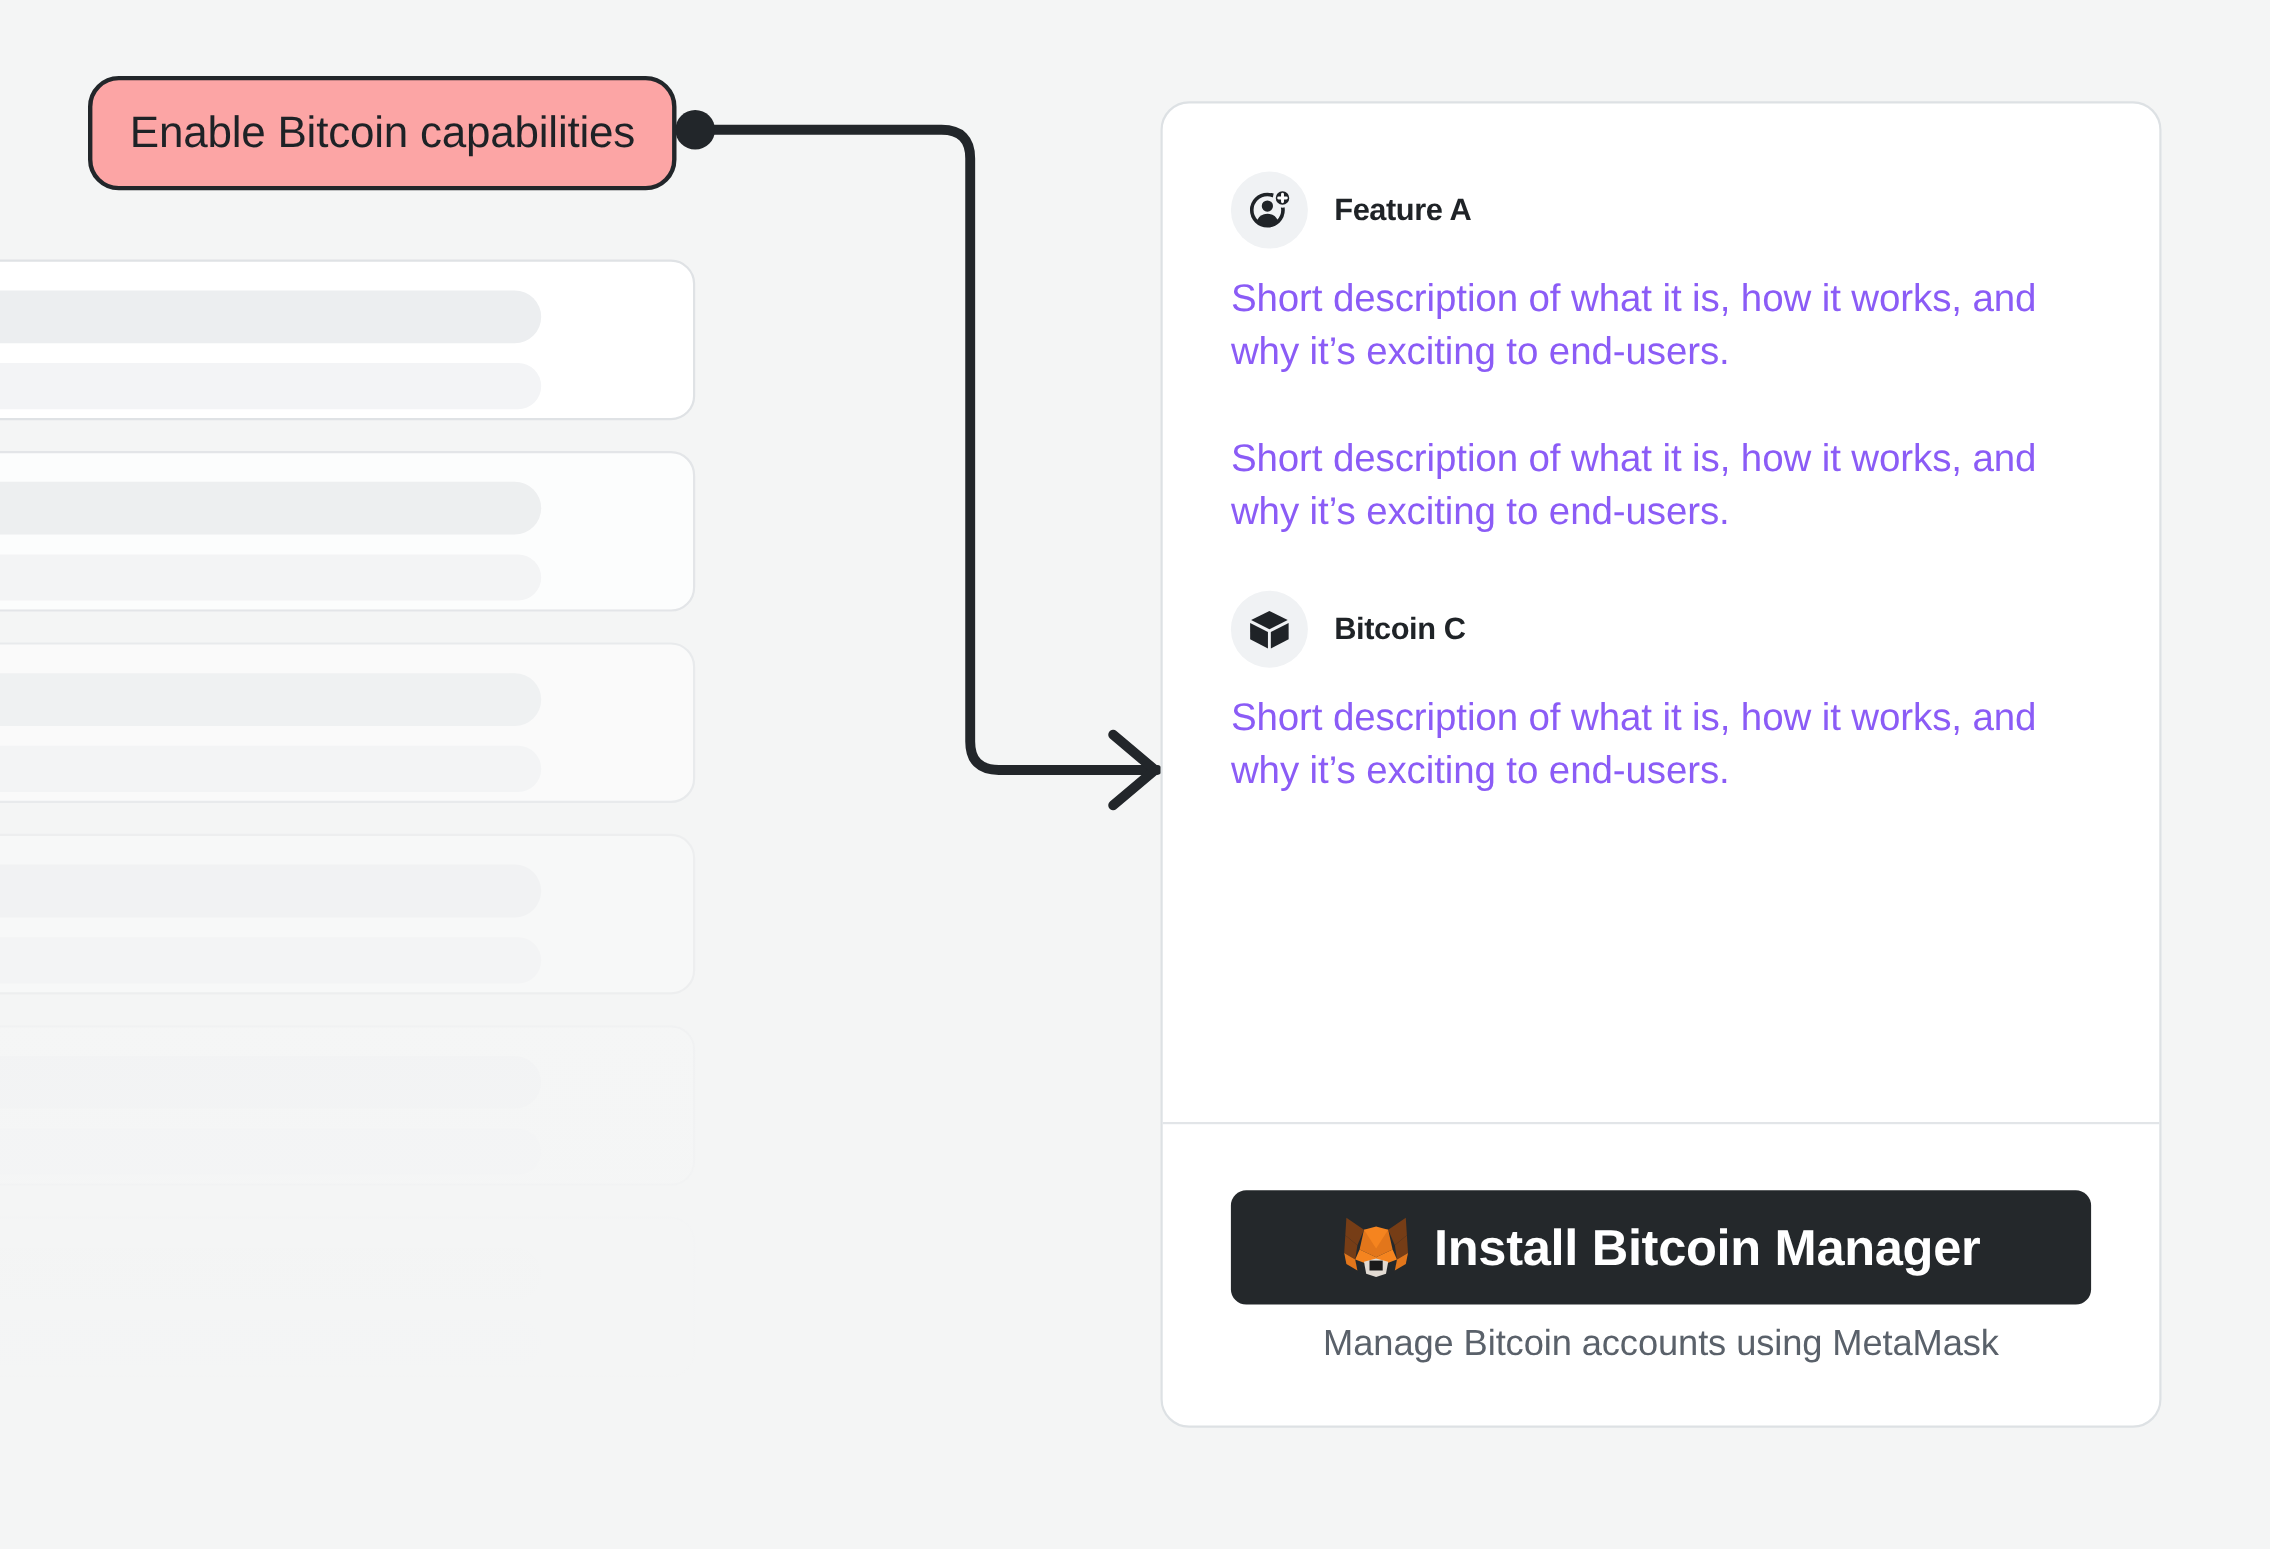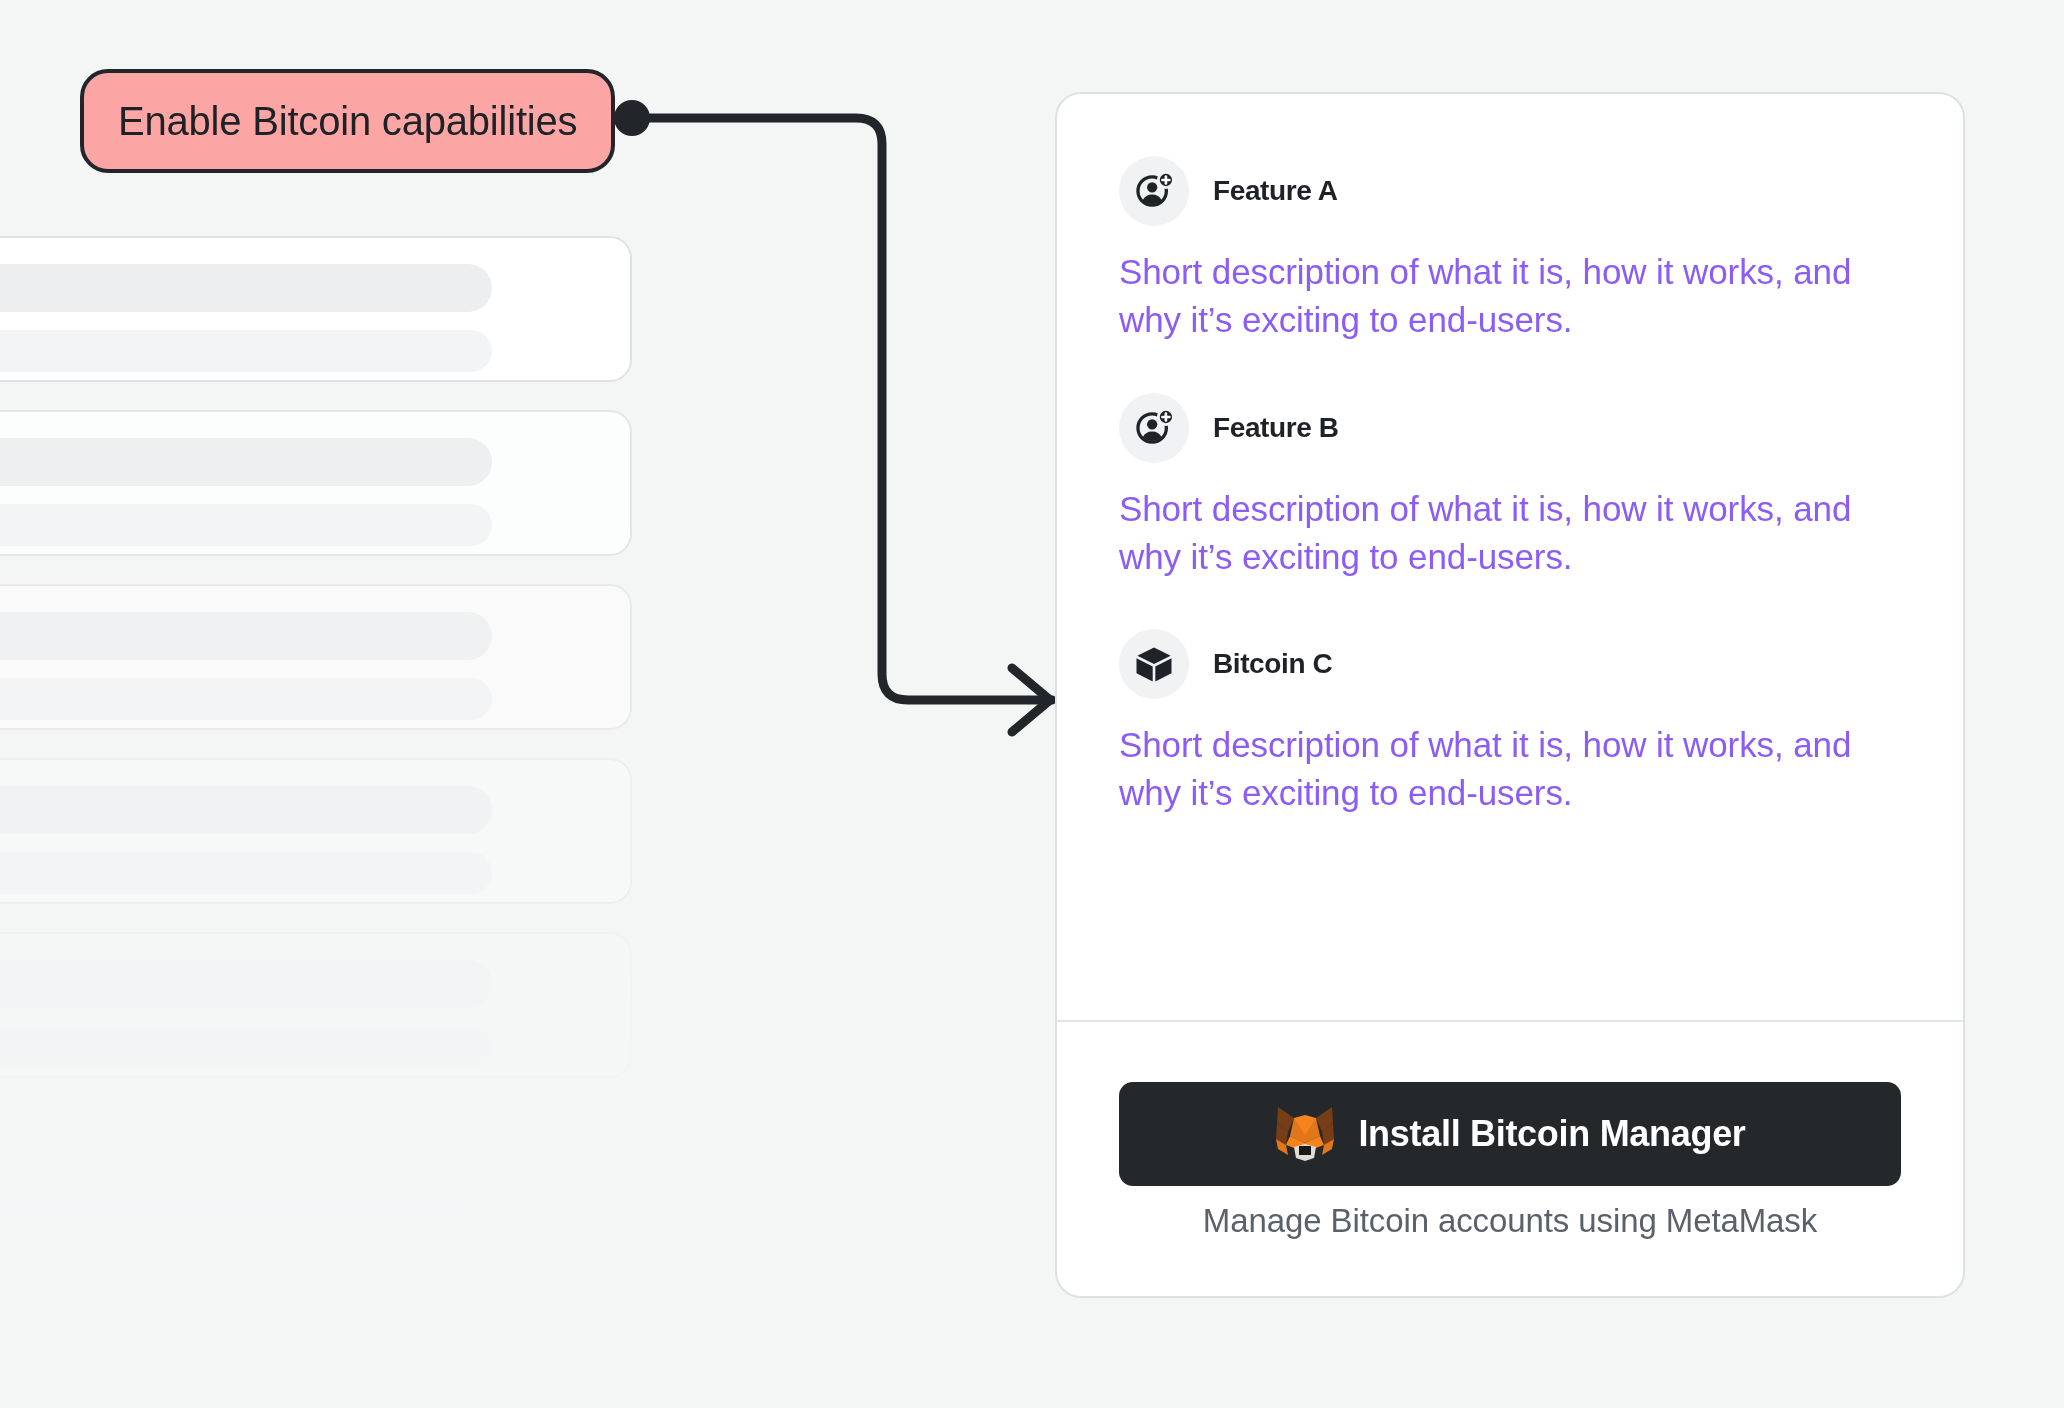--- a/index.html
+++ b/index.html
@@ -170,21 +170,21 @@
     border: none;
     border-radius: 14px;
     display: flex;
     align-items: center;
     justify-content: center;
     gap: 22px;
     cursor: pointer;
   }
 
   #install-button-label {
-    font-size: 36px;
+    font-size: 46px;
     font-weight: 700;
     color: #ffffff;
     letter-spacing: -0.3px;
     font-family: "Liberation Sans", sans-serif;
   }
 
   #install-caption {
     margin-top: 16px;
     font-size: 33px;
     color: #5a616a;
@@ -247,33 +247,20 @@
             <circle cx="37" cy="12" r="8.2" fill="none" stroke="#f0f2f4" stroke-width="3"></circle>
             <path d="M37 8.2 L37 15.8 M33.2 12 L40.8 12" stroke="#ffffff" stroke-width="2.9" stroke-linecap="round"></path>
           </svg>
         </div>
         <div class="feature-title">Feature A</div>
       </div>
       <div class="feature-desc">Short description of what it is, how it works, and why it’s exciting to end-users.</div>
     </div>
 
     <div class="feature-block">
-      <div class="feature-head">
-        <div class="feature-icon-circle">
-          <svg width="44" height="44" viewBox="0 0 48 48">
-            <path d="M22 8.5 A15.5 15.5 0 1 0 22 39.5 A15.5 15.5 0 1 0 22 8.5 Z" fill="none" stroke="#1f2327" stroke-width="3.6"></path>
-            <circle cx="22" cy="20" r="5.6" fill="#1f2327"></circle>
-            <path d="M11.6 34.2 A11.6 11.6 0 0 1 32.4 34.2 A15.2 15.2 0 0 1 11.6 34.2 Z" fill="#1f2327"></path>
-            <circle cx="37" cy="12" r="8.2" fill="#1f2327"></circle>
-            <circle cx="37" cy="12" r="8.2" fill="none" stroke="#f0f2f4" stroke-width="3"></circle>
-            <path d="M37 8.2 L37 15.8 M33.2 12 L40.8 12" stroke="#ffffff" stroke-width="2.9" stroke-linecap="round"></path>
-          </svg>
-        </div>
-        <div class="feature-title">Feature B</div>
-      </div>
       <div class="feature-desc">Short description of what it is, how it works, and why it’s exciting to end-users.</div>
     </div>
 
     <div class="feature-block">
       <div class="feature-head">
         <div class="feature-icon-circle">
           <svg width="42" height="42" viewBox="0 0 48 48">
             <path d="M24 5 L43 14.5 L24 24 L5 14.5 Z" fill="#1f2327"></path>
             <path d="M4 17.5 L22.5 26.8 L22.5 44 L4 34.5 Z" fill="#1f2327"></path>
             <path d="M44 17.5 L25.5 26.8 L25.5 44 L44 34.5 Z" fill="#1f2327"></path>

